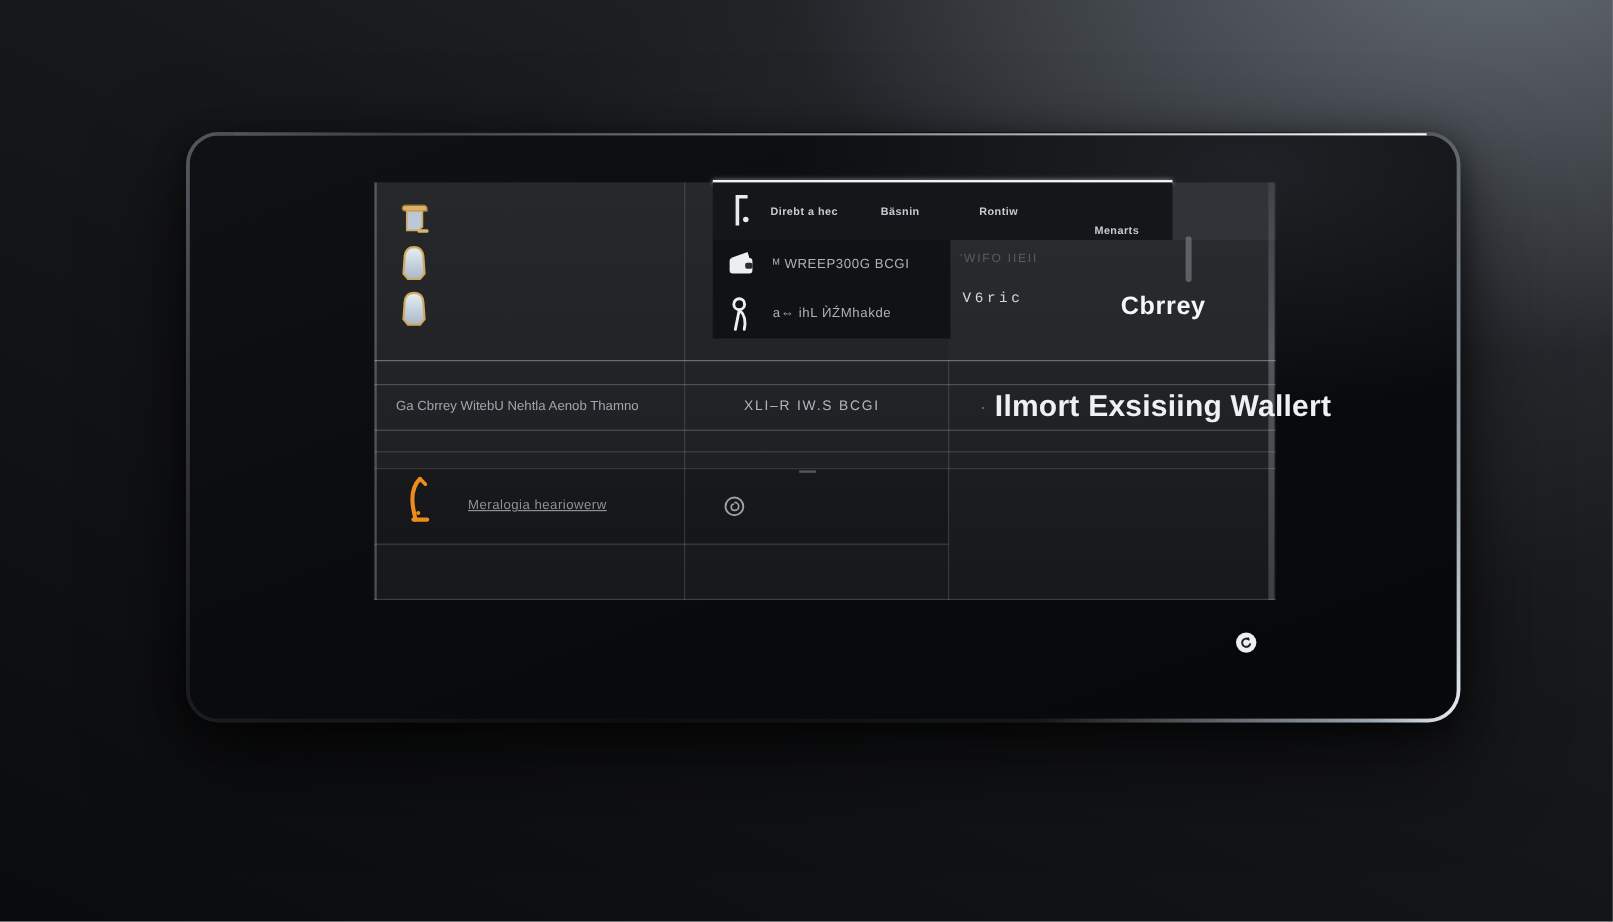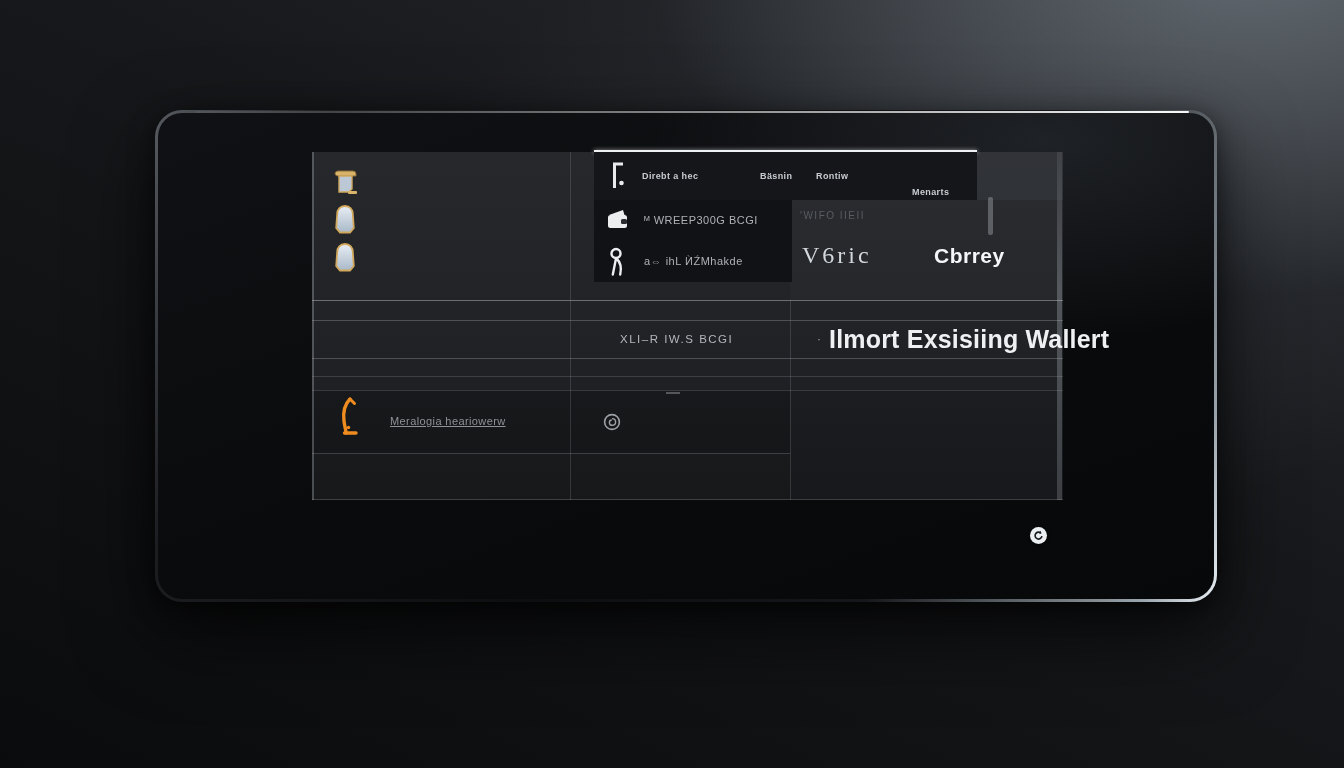--- a/index.html
+++ b/index.html
@@ -36,21 +36,21 @@
   }
   .hline { position:absolute; height:1px; left:0; width:751px; background:rgba(195,200,205,0.28); }
   .vline { position:absolute; width:1px; background:rgba(150,155,160,0.24); }
   .tabbar { position:absolute; left:282px; top:0; width:383px; height:48px; background:#14161a;text-align:right; }
   .topline { position:absolute; left:282px; top:-2px; width:383px; height:3px; background:#eef2f5; box-shadow:0 0 4px rgba(255,255,255,0.6); }
   .tab { position:absolute; top:0; height:48px; line-height:48px; font-size:9px; font-weight:bold; letter-spacing:0.4px; color:#c8ccd0; cursor:default; }
   .accounts { position:absolute; left:282px; top:48px; width:198px; height:82px; background:#101215; }
   .acct-row { position:absolute; left:0; width:198px; height:41px; }
   .acct-label { position:absolute; left:50px; top:0; height:41px; line-height:41px; font-size:11px; letter-spacing:0.5px; color:#aeb2b6; white-space:nowrap; }
   .faint-label { position:absolute; left:488px; top:58px; font-size:10px; letter-spacing:1.5px; color:#585d62; }
-  .version { position:absolute; left:490px; top:90px; font-family:Liberation Serif, serif; font-size:24px; letter-spacing:3px; color:#d3d8dc; }
+  .version { position:absolute; left:490px; top:90px; font-family:Liberation Mono, monospace; font-size:12px; letter-spacing:3px; color:#d3d8dc; }
   .title { position:absolute; left:622px; top:92px; font-size:21px; font-weight:bold; letter-spacing:0.5px; color:#f4f6f8; }
   .scroll-thumb { position:absolute; left:676px; top:45px; width:5px; height:38px; border-radius:2px; background:rgba(205,211,217,0.32); }
   .mid-left { position:absolute; left:18px; top:168px; width:235px; height:38px; line-height:38px; font-size:11px; color:#a2a6aa; white-space:nowrap; }
   .mid-center { position:absolute; left:308px; top:168px; height:38px; line-height:38px; font-size:11.5px; letter-spacing:1.5px; color:#b2b6ba; white-space:nowrap; }
   .mid-right { position:absolute; left:505px; top:168px; height:38px; display:flex; align-items:center; gap:8px; }
   .mid-right .bullet { font-size:12px; color:#9ea2a6; }
   .mid-right .action { font-size:25px; font-weight:bold; letter-spacing:0.2px; color:#eef0f2; white-space:nowrap; }
   .strip-bottom { position:absolute; left:0; top:238px; width:478px; height:63px; background:rgba(0,0,0,0.22); }
   .strip-footer { position:absolute; left:0; top:301px; width:478px; height:46px; background:rgba(0,0,0,0.10); }
   .region-right-bottom { position:absolute; left:478px; top:238px; width:273px; height:110px; background:rgba(0,0,0,0.08); }
@@ -119,21 +119,21 @@
 
       <div class="topline"></div>
       <div class="tabbar">
         <div style="position:absolute; left:14px; top:9px;">
           <svg width="20" height="30" viewBox="0 0 20 30">
             <path d="M15 3 H6.5 V27" stroke="#e8eaec" stroke-width="3" fill="none"></path>
             <circle cx="13.5" cy="22" r="2.3" fill="#e8eaec"></circle>
           </svg>
         </div>
         <span class="tab" style="left:48px;">Direbt a hec</span>
-        <span class="tab" style="left:140px;margin-left:26px;">Bäsnin</span>
+        <span class="tab" style="left:140px;">Bäsnin</span>
         <span class="tab" style="left:222px;">Rontiw</span>
         <span class="tab" style="left:318px;margin-top:16px;">Menarts</span>
       </div>
 
       <div class="accounts">
         <div class="acct-row" style="top:0;">
           <span style="position:absolute; left:11px; top:7px;">
             <svg width="25" height="26" viewBox="0 0 25 26">
               <path d="M4 8 L18 3 L19.5 8 Z" fill="#eceef0"></path>
               <rect x="3" y="8" width="19" height="13" rx="2.5" fill="#eceef0"></rect>
@@ -151,20 +151,21 @@
           </span>
           <span class="acct-label">a⇔ ihL ЍŹMhakde</span>
         </div>
       </div>
 
       <span class="faint-label">'WIFO IIEII</span>
       <span class="version">V6ric</span>
       <span class="title">Cbrrey</span>
       <div class="scroll-thumb"></div>
 
+      <span class="mid-left">Ga Cbrrey WitebU Nehtla Aenob Thamno</span>
       <span class="mid-center">XLI–R IW.S BCGI</span>
       <div class="mid-right">
         <span class="bullet">·</span>
         <span class="action">Ilmort Exsisiing Wallert</span>
       </div>
 
       <div style="position:absolute; left:24px; top:242px;">
         <svg width="24" height="48" viewBox="0 0 24 48">
           <path d="M14 5 C8 11 7 19 8 27 C8.5 32 10 36 10 39" stroke="#ef8c1f" stroke-width="3.4" fill="none" stroke-linecap="round"></path>
           <path d="M8.5 39 H20" stroke="#ef8c1f" stroke-width="3.4" stroke-linecap="round"></path>

